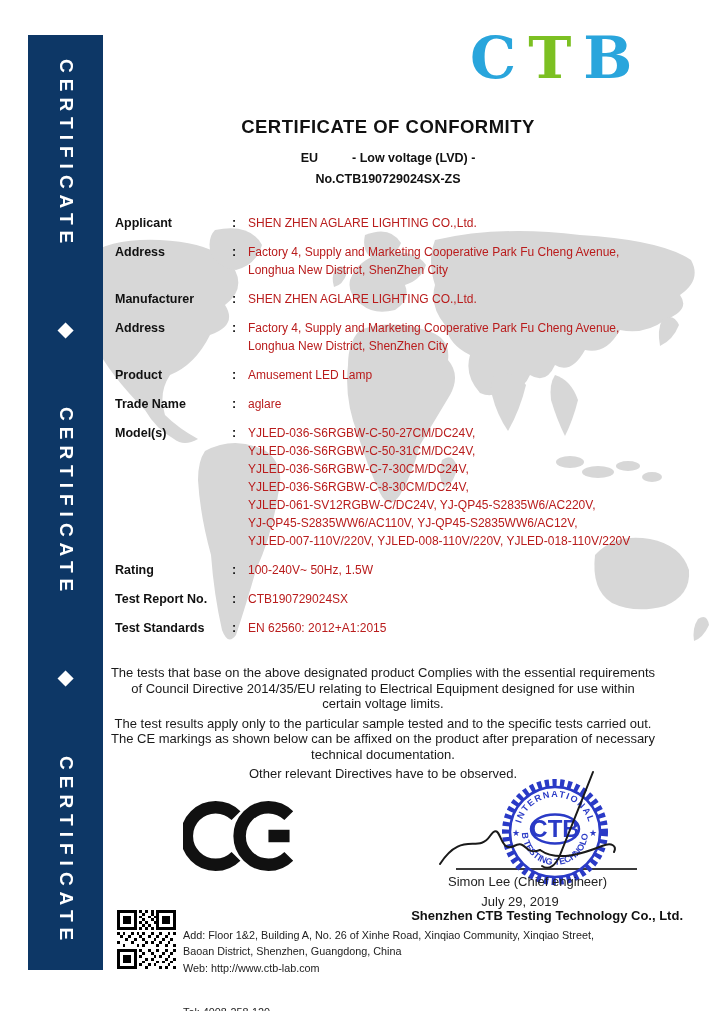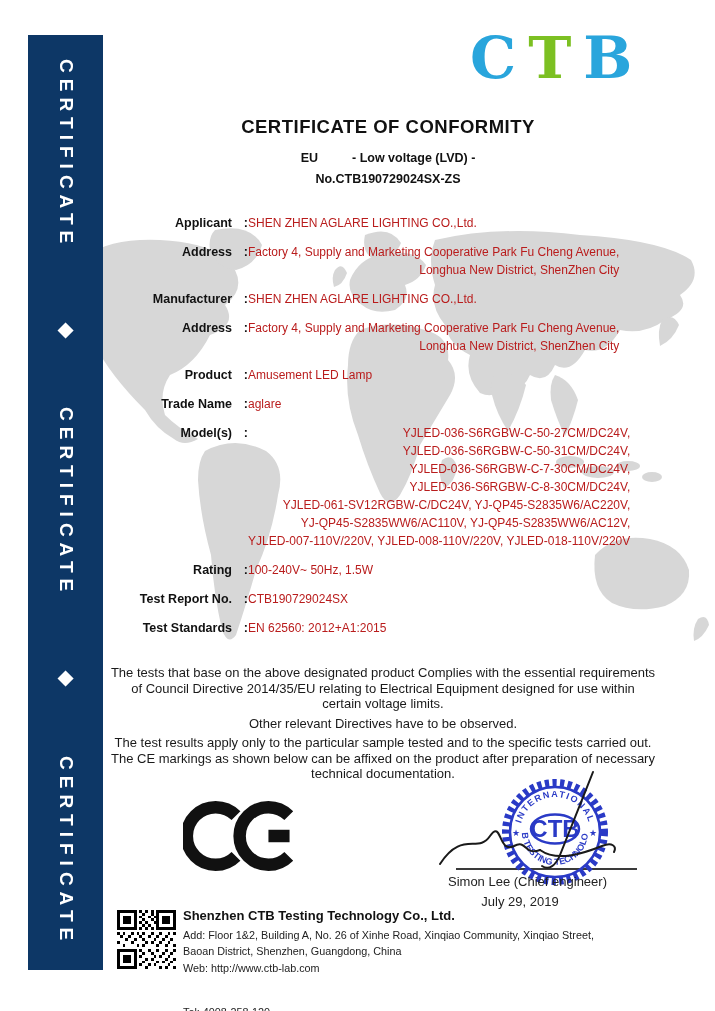--- a/index.html
+++ b/index.html
@@ -32,41 +32,41 @@
   .logo-blue { color:#29a5dc; }
   .logo-green { color:#7cc022; }
   
   .hdr { position:absolute; left:108px; width:560px; text-align:center; z-index:2; color:#111; }
   .title { top:116px; font-size:18.5px; font-weight:bold; letter-spacing:0.5px; }
   .subtitle { top:151px; font-size:12.5px; font-weight:bold; }
   .subtitle .eu { margin-right:34px; }
   .certno { top:172px; font-size:12.5px; font-weight:bold; }
   
   .fields { position:absolute; left:115px; top:214px; width:560px; z-index:2; }
-  .frow { display:flex; margin-bottom:11px;text-align:right; }
+  .frow { display:flex; margin-bottom:11px; }
   .flabel { width:117px; font-weight:bold; font-size:12.5px; line-height:18px; color:#111; flex:none; }
   .fcolon { width:16px; font-weight:bold; font-size:12.5px; line-height:18px; color:#111; flex:none; }
   .fvalue { font-size:12px; line-height:18px; color:#b91c1c; }
   .fvalue div { white-space:nowrap; }
   
   .paras { position:absolute; left:100px; top:665px; width:566px; z-index:2;text-align:center; }
   .para { margin-bottom:4px; }
   .pline { font-size:13px; line-height:15.5px; color:#1a1a1a; white-space:nowrap; }
   
   .ce { position:absolute; left:183px; top:793px; z-index:2; }
   
   .stamp { position:absolute; left:499px; top:776px; z-index:3; }
   .sig-svg { position:absolute; left:430px; top:752px; z-index:4; }
   .sig-line { position:absolute; left:456px; top:868px; width:181px; height:2px; background:#3a3a3a; z-index:2; }
   .sig-name { position:absolute; left:448px; top:874px; width:200px; font-size:13px; color:#222; z-index:5; }
   .sig-date { position:absolute; left:420px; top:894px; width:200px; text-align:center; font-size:13px; color:#222; z-index:5; }
   
   .qr { position:absolute; left:117px; top:910px; z-index:2; }
   .footer-text { position:absolute; left:183px; top:908px; width:500px; z-index:2; }
-  .f-company { font-size:13px; font-weight:bold; color:#111; margin-bottom:4px; }
+  .f-company { font-size:13px; font-weight:bold; color:#111; margin-bottom:4px;text-align:right; }
   .f-add { font-size:10.8px; color:#222; line-height:16px; white-space:nowrap; }
   .f-contact { display:flex; gap:28px; font-size:10.8px; color:#222; line-height:16px; margin-top:1px;flex-direction:column; }
 </style>
 </head>
 <body>
 
 <div class="page">
 
   <svg class="map" width="660" height="430" viewBox="0 0 660 430">
     <g fill="#d7d7d7">
@@ -190,26 +190,26 @@
     </div>
   </div>
 
   <div class="paras">
     <div class="para">
       <div class="pline">The tests that base on the above designated product Complies with the essential requirements</div>
       <div class="pline">of Council Directive 2014/35/EU relating to Electrical Equipment designed for use within</div>
       <div class="pline">certain voltage limits.</div>
     </div>
     <div class="para">
-      <div class="pline">Other relevant Directives have to be observed.</div>
-    </div>
-    <div class="para">
       <div class="pline">The test results apply only to the particular sample tested and to the specific tests carried out.</div>
       <div class="pline">The CE markings as shown below can be affixed on the product after preparation of necessary</div>
       <div class="pline">technical documentation.</div>
+    </div>
+    <div class="para">
+      <div class="pline">Other relevant Directives have to be observed.</div>
     </div>
   </div>
 
   <svg class="ce" width="120" height="86" viewBox="0 0 125 88">
     <g stroke="#111" stroke-width="13" fill="none" stroke-linecap="butt">
       <path d="M 55.2,22.8 A 30,30 0 1 0 55.2,65.2"></path>
       <path d="M 110.2,22.8 A 30,30 0 1 0 110.2,65.2"></path>
       <path d="M 89,44 L 111,44"></path>
     </g>
   </svg>

